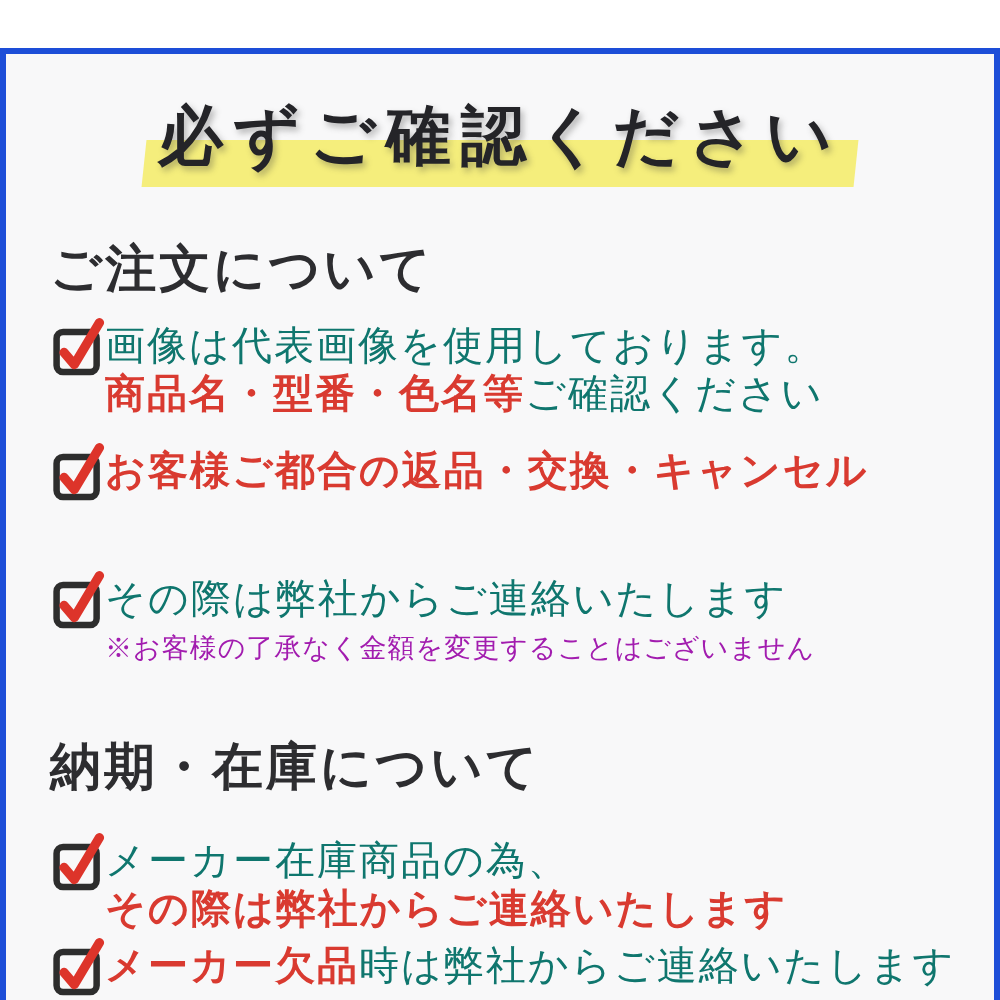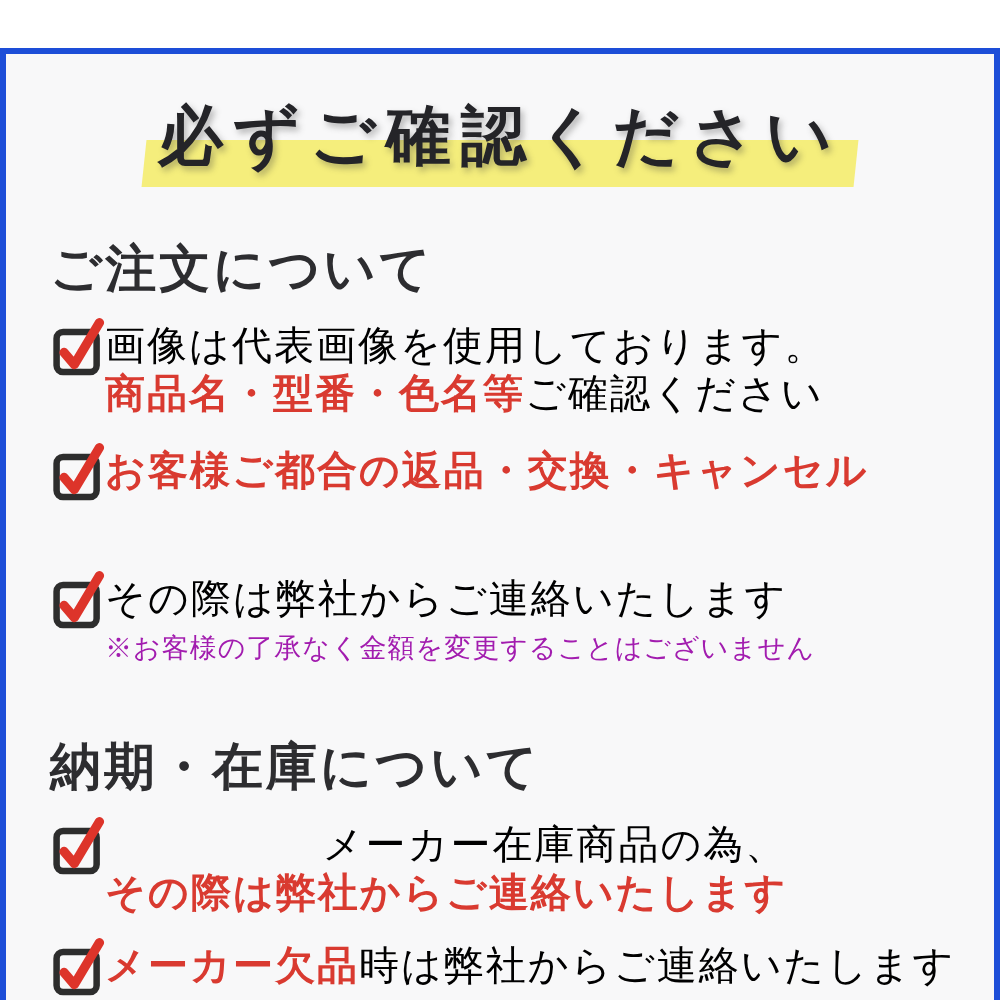--- a/index.html
+++ b/index.html
@@ -46,35 +46,35 @@
     white-space: nowrap;
   }
   .heading-order { top: 181px; text-align: right; }
   .heading-stock { top: 679px; }
 
   
   .item { position: absolute; left: 45px; display: flex; align-items: flex-start; }
   .item-1 { top: 268px; }
   .item-2 { top: 393px; }
   .item-3 { top: 521px; }
-  .item-4 { top: 767px; text-align: right; }
+  .item-4 { top: 783px; }
   .item-5 { top: 888px; }
 
   .cbx { flex: 0 0 auto; width: 54px; }
   .cbx svg { display: block; width: 54px; height: 62px; margin-top: -8px; }
 
   .txt {
     font-size: 40px;
     color: #2d2d30;
     line-height: 1.2;
     letter-spacing: 2px;
     white-space: nowrap;
   }
   .red { color: #d93a30; font-weight: 700; }
-  .black { color: #000000; }
+  .black { color: #0f766e; }
   .note {
     font-size: 27px;
     color: #a21caf;
     font-weight: 400;
     margin-top: 9px;
     letter-spacing: 1px;
   }
 </style>
 </head>
 <body>

